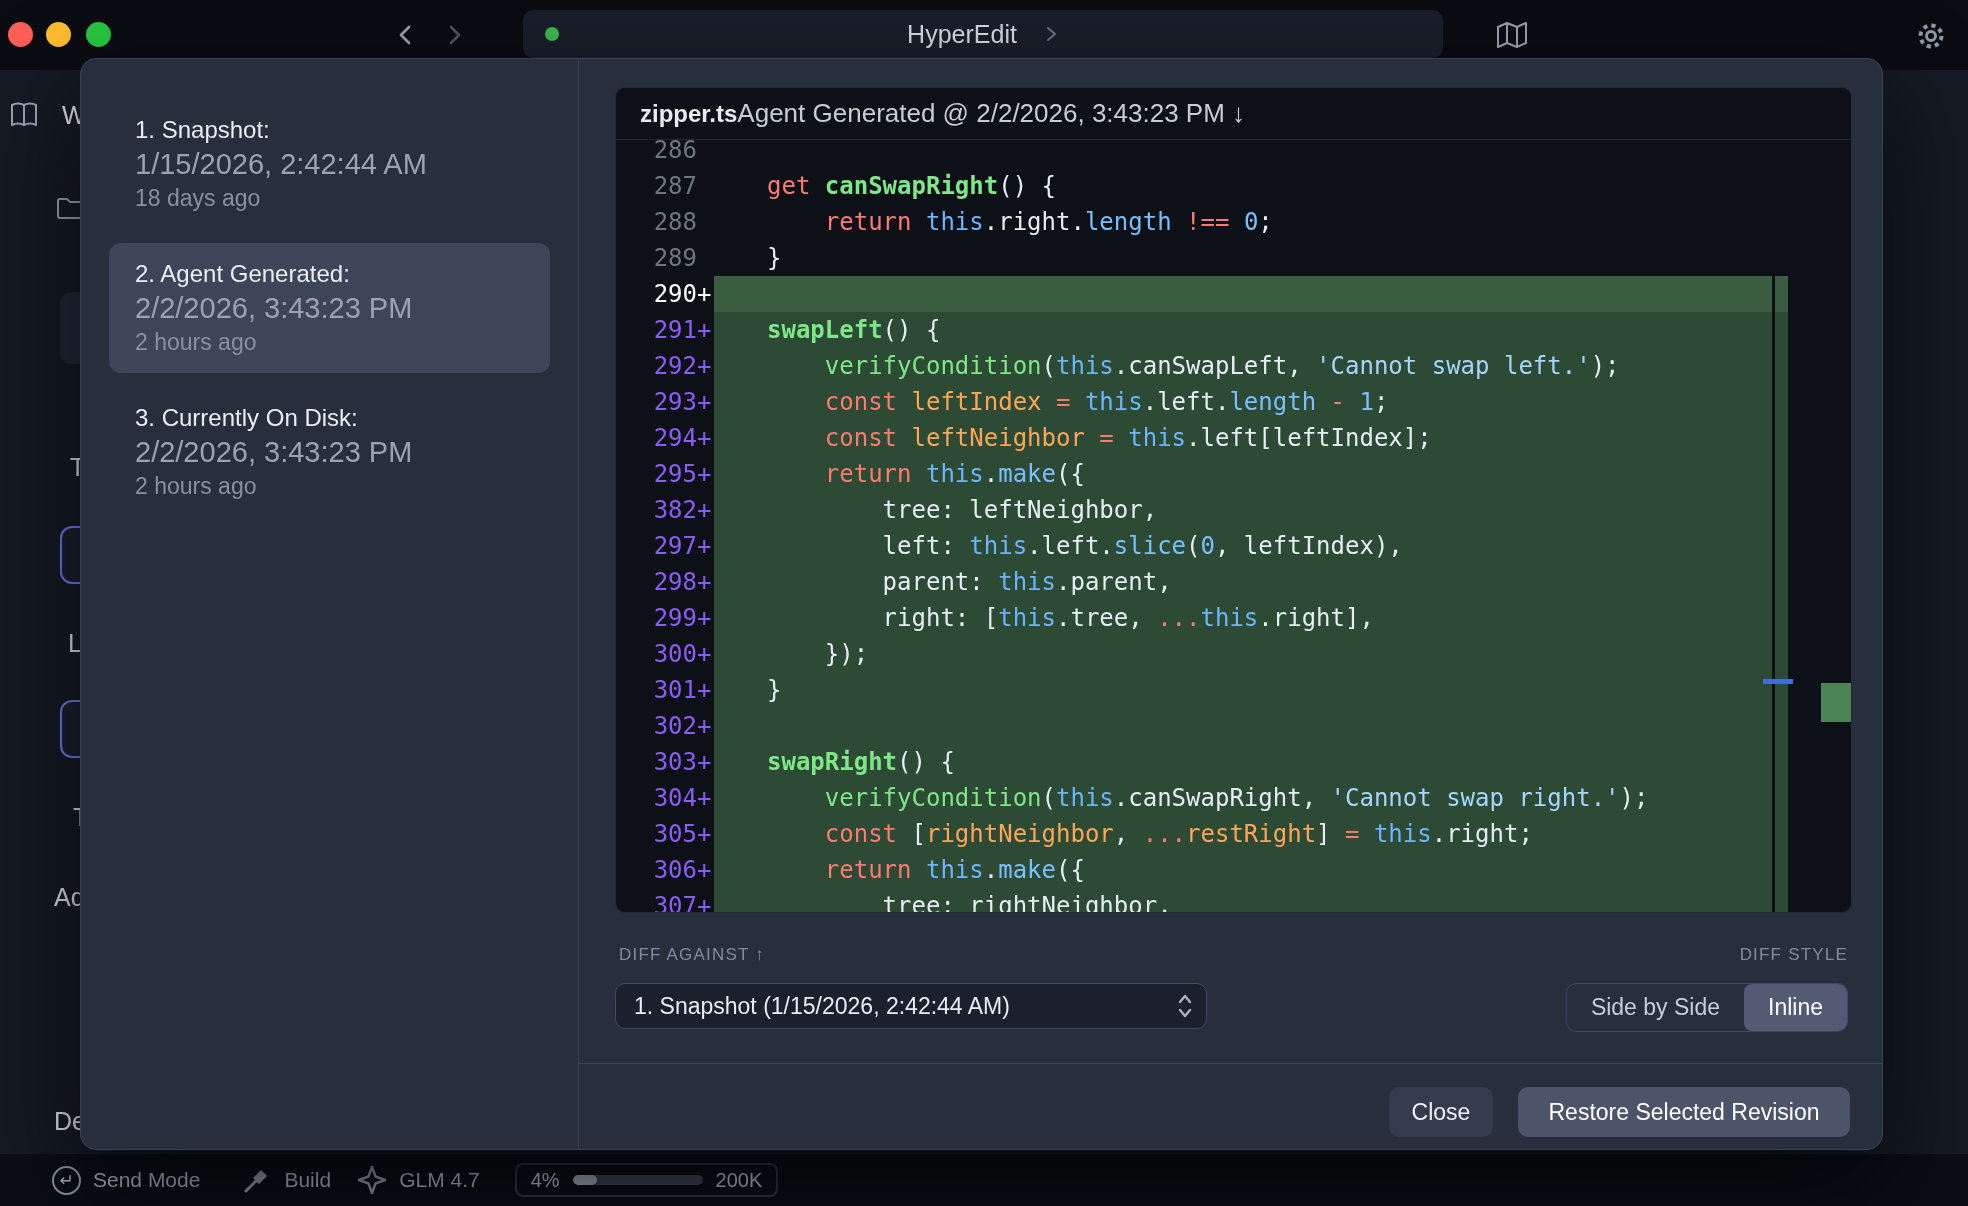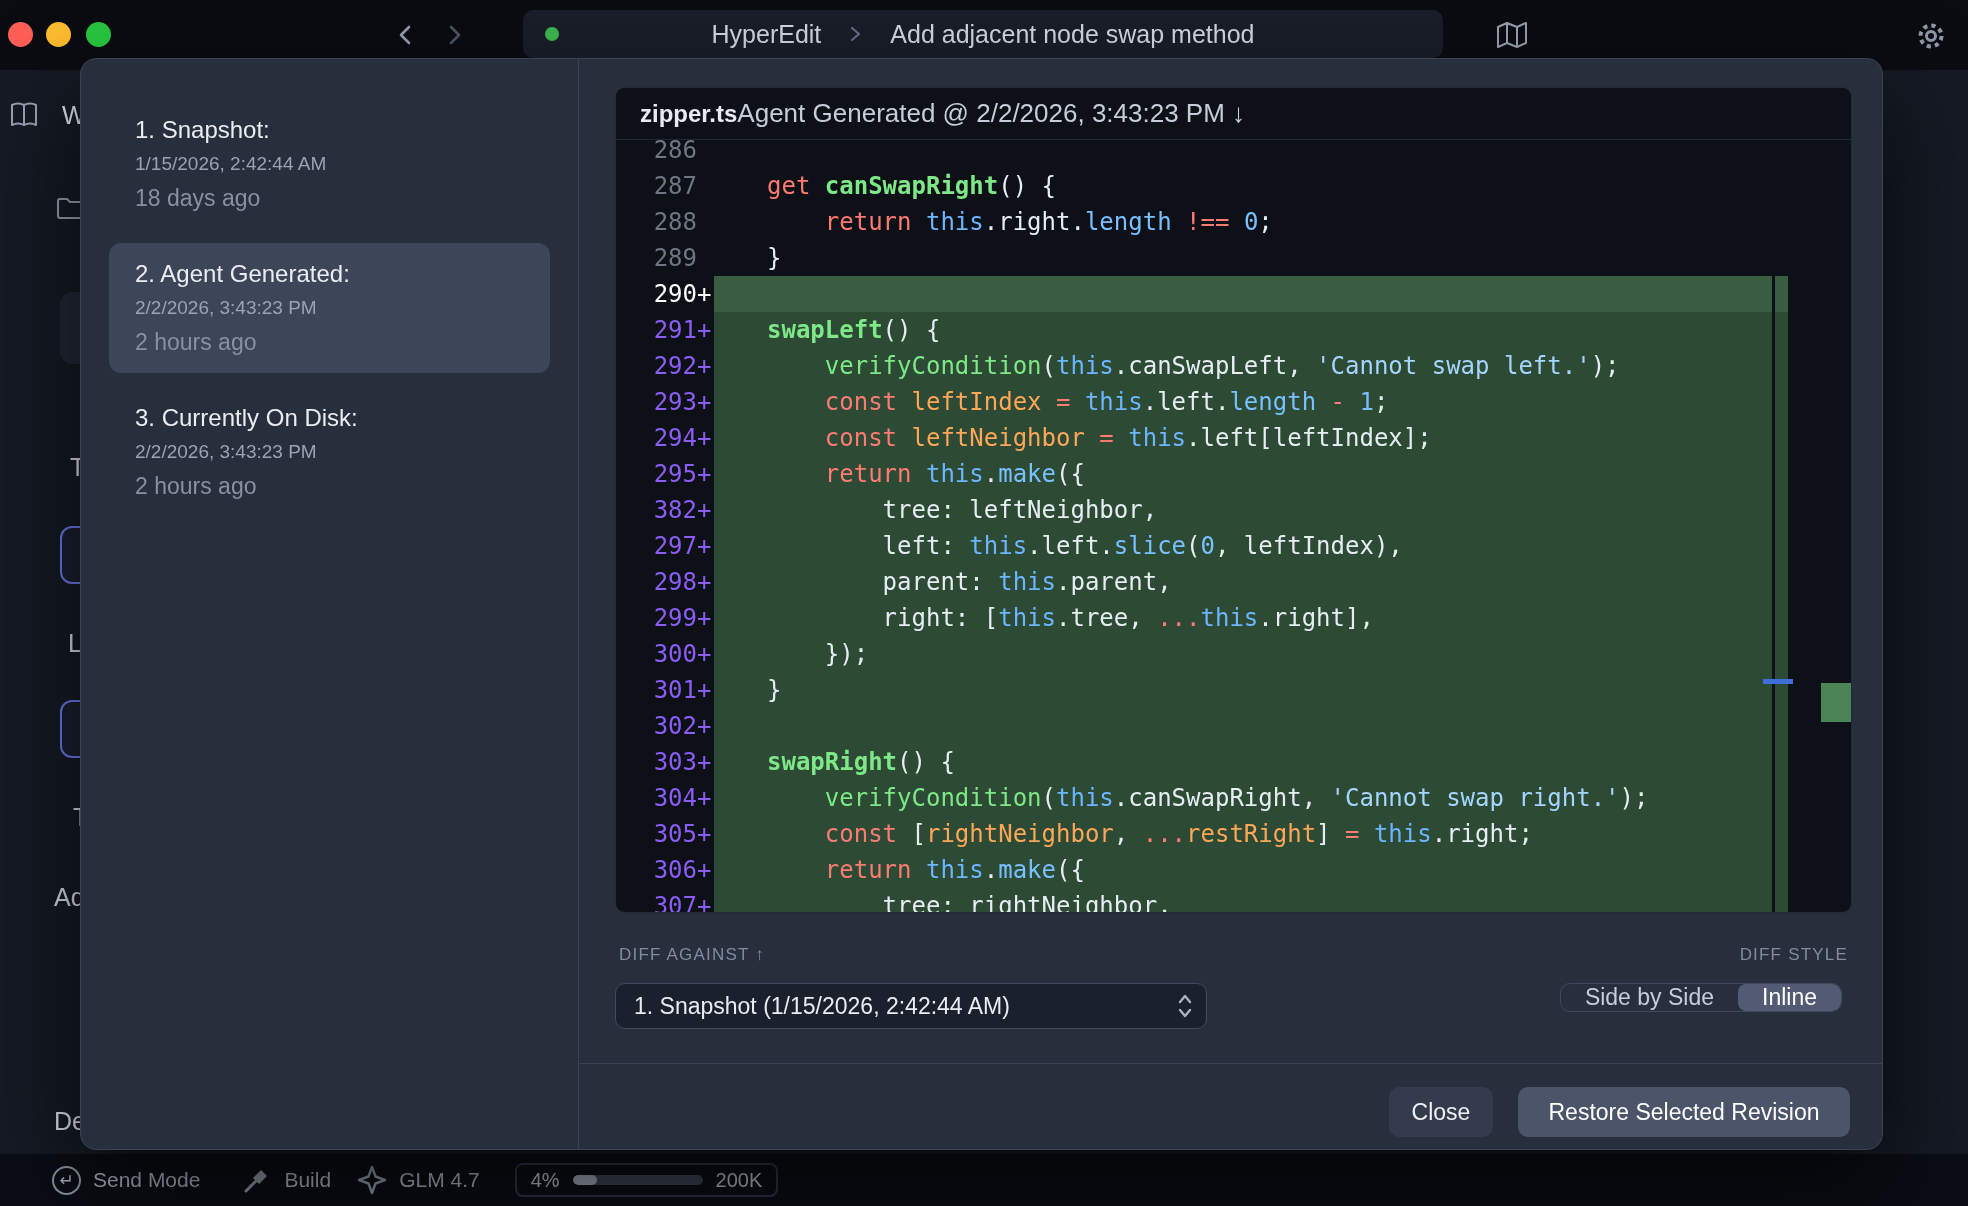--- a/index.html
+++ b/index.html
@@ -31,21 +31,21 @@
   .ctx-pill{display:flex;align-items:center;gap:13px;height:34px;padding:0 14px;border:2px solid #2d3444;border-radius:8px;font-size:20px;color:#b6bcc9}
   .track{width:130px;height:10px;border-radius:5px;background:#3a4150;position:relative;overflow:hidden}
   .track .fill{position:absolute;left:0;top:0;height:10px;width:24px;border-radius:5px;background:#99a1b2}
 
   
   .modal{position:absolute;left:80px;top:58px;width:1803px;height:1092px;background:#272e3c;border:1px solid #3b4254;border-radius:16px;box-shadow:0 40px 100px rgba(0,0,0,.65);z-index:5}
   .sidebar{position:absolute;left:0;top:0;bottom:0;width:498px;border-right:1px solid #3a4254;padding:40px 28px 0 28px}
   .rev-item{padding:14px 26px;border-radius:12px;margin-bottom:14px}
   .rev-item.selected{background:#3d4659}
   .rev-title{font-size:24px;line-height:34px;color:#eaedf2}
-  .rev-date{font-size:19px;line-height:34px;color:#9aa2b4}
+  .rev-date{font-size:29px;line-height:34px;color:#9aa2b4}
   .rev-ago{font-size:23px;line-height:34px;color:#8890a2}
 
   
   .panel{position:absolute;left:534px;top:28px;width:1237px;height:826px;background:#0d1117;border:1px solid #242b38;border-radius:10px;overflow:hidden}
   .panel-header{position:relative;z-index:2;height:52px;background:#0d1117;border-bottom:1px solid #202734;display:flex;align-items:center;justify-content:flex-start;padding:0 24px}
   .fname{font-size:24px;font-weight:bold;color:#e7eaf0}
   .rstamp{font-size:26px;color:#c6ccd8}
   #code-rows{margin-top:-8px}
   .crow{display:flex;height:36px;line-height:36px;font-family:"DejaVu Sans Mono",monospace;font-size:24px}
   .gutter{width:98px;flex:none;display:flex;justify-content:flex-end;color:#6e7681}
@@ -66,21 +66,21 @@
   .tok-pl{color:#e6edf3}
   .vline{position:absolute;left:1156px;top:52px;bottom:0;width:3px;background:#0d1117;z-index:3}
   .ruler-blue{position:absolute;left:1147px;top:591px;width:30px;height:5px;background:#3e6fd8;z-index:4}
   .ruler-green{position:absolute;left:1205px;top:595px;width:31px;height:39px;background:#4d8455;z-index:4}
 
   
   .lbl{position:absolute;font-size:17px;letter-spacing:1.2px;color:#828ba1}
   .lbl.la{left:538px;top:886px}
   .lbl.ls{right:34px;top:886px}
   .dropdown{position:absolute;left:534px;top:924px;width:592px;height:46px;background:#1b202d;border:1.5px solid #414a60;border-radius:10px;display:flex;align-items:center;justify-content:space-between;padding:0 12px 0 18px;font-size:23px;color:#e9ecf2}
-  .segment{position:absolute;right:40px;top:924px;height:29px;display:flex;border:1.5px solid #3f4860;border-radius:10px;overflow:hidden;background:#272e3d}
+  .segment{position:absolute;right:34px;top:924px;height:49px;display:flex;border:1.5px solid #3f4860;border-radius:10px;overflow:hidden;background:#272e3d}
   .seg{padding:0 24px;display:flex;align-items:center;font-size:23px;color:#c6ccd9}
   .seg.active{background:#525b73;color:#ffffff;border-radius:8px}
   .hdiv{position:absolute;left:498px;right:0;top:1004px;border-top:1px solid #3a4254}
   .btn{position:absolute;height:50px;border:none;border-radius:10px;font-family:"Liberation Sans",sans-serif;font-size:23px;color:#eef0f5}
   .btn.close{left:1308px;top:1028px;width:104px;background:#343b4d}
   .btn.restore{left:1437px;top:1028px;width:332px;background:#4b5469;color:#ffffff}
 </style>
 </head>
 <body>
 
@@ -96,21 +96,20 @@
       <polyline points="9,4 17,12 9,20" fill="none" stroke="#4d5465" stroke-width="2.6" stroke-linecap="round" stroke-linejoin="round"></polyline>
     </svg>
 
   <div class="tab">
     <span class="dot"></span>
     <span class="tab-title">
       <span>HyperEdit</span>
       <svg width="15" height="20" viewBox="0 0 15 20">
           <polyline points="4,4 11,10 4,16" fill="none" stroke="#667087" stroke-width="2.2" stroke-linecap="round" stroke-linejoin="round"></polyline>
         </svg>
-      <span>Add adjacent node swap method</span>
     </span>
   </div>
 
   <svg class="ticon" style="left:1496px" width="32" height="28" viewBox="0 0 32 28">
       <path d="M2 6 L11 2 L21 6 L30 2 L30 22 L21 26 L11 22 L2 26 Z M11 2 V22 M21 6 V26" fill="none" stroke="#9aa2b2" stroke-width="2" stroke-linejoin="round"></path>
     </svg>
   <svg class="ticon" style="left:1916px" width="30" height="30" viewBox="0 0 30 30">
       <circle cx="15" cy="15" r="10.5" fill="none" stroke="#8f97a8" stroke-width="4" stroke-dasharray="4.2 4.05"></circle>
       <circle cx="15" cy="15" r="4.5" fill="none" stroke="#8f97a8" stroke-width="3"></circle>
     </svg>

